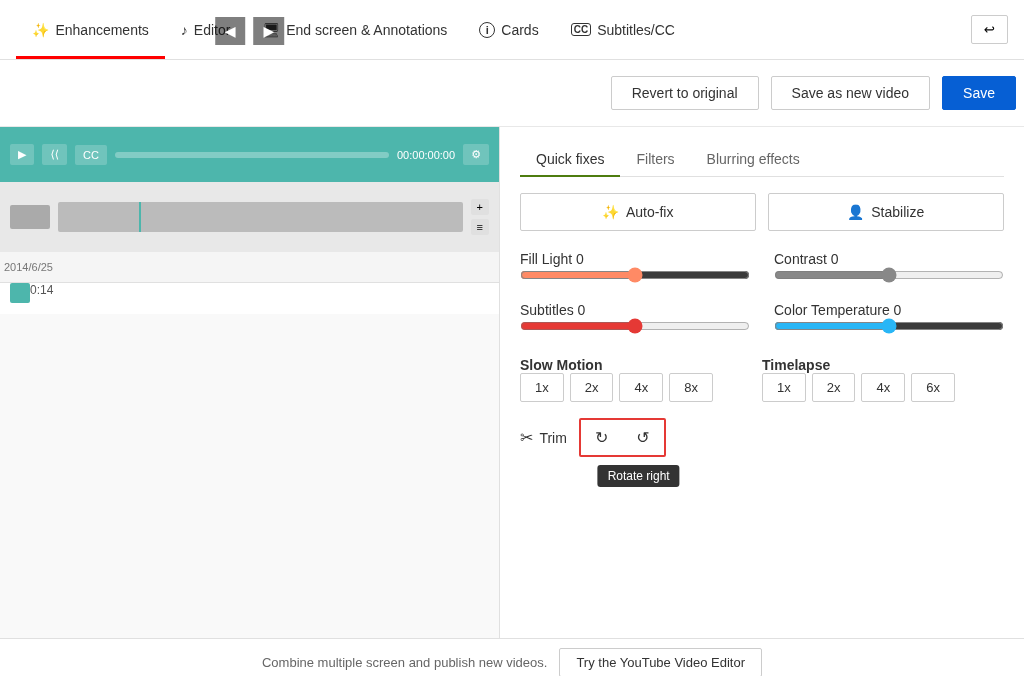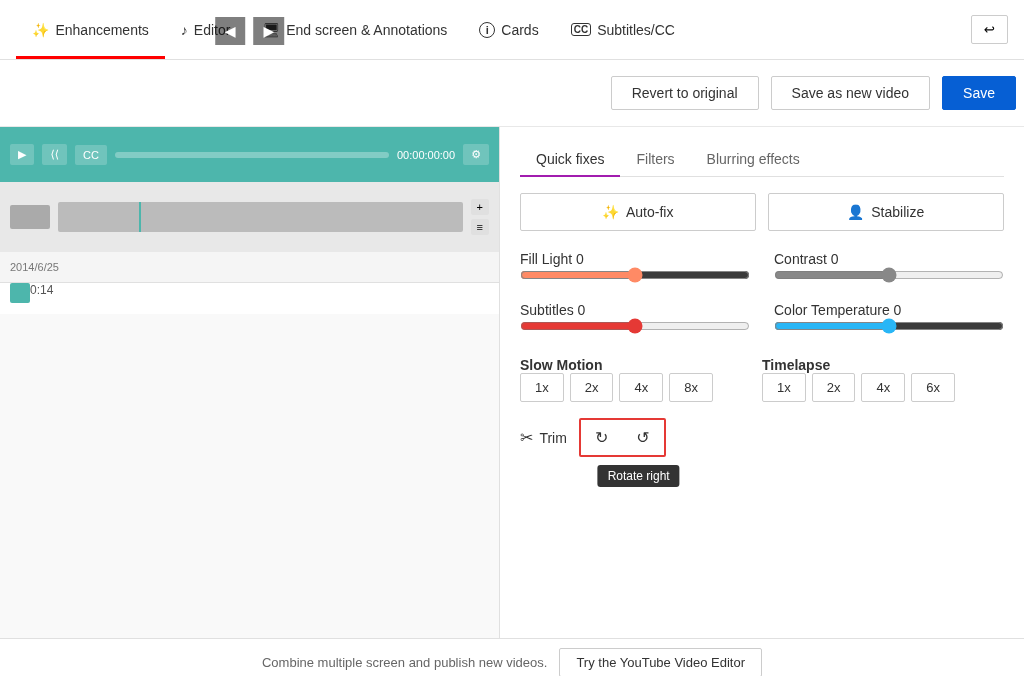--- a/index.html
+++ b/index.html
@@ -68,21 +68,21 @@
     .right-panel {
       flex: 1; padding: 16px 20px; overflow-y: auto;
     }
     .tabs-row {
       display: flex; border-bottom: 1px solid #e0e0e0; margin-bottom: 16px; gap: 0;
     }
     .tab-item {
       padding: 8px 16px; cursor: pointer; font-size: 14px; color: #666;
       position: relative; border-bottom: 2px solid transparent; margin-bottom: -1px;
     }
-    .tab-item.active { color: #333; border-bottom: 2px solid #a21caf; }
+    .tab-item.active { color: #333; border-bottom: 2px solid #4d7c0f; }
 
     
     .quick-btns {
       display: flex; gap: 12px; margin-bottom: 20px;
     }
     .qbtn {
       flex: 1; border: 1px solid #ccc; background: #fff; padding: 10px;
       cursor: pointer; border-radius: 2px; font-size: 14px; color: #333;
       display: flex; align-items: center; justify-content: center; gap: 6px;
     }
@@ -229,21 +229,21 @@
       <div style="background:#aaa;height:24px;width:40px;border-radius:2px;margin-right:8px;"></div>
       <div class="track-bar">
         <div style="position:absolute;left:20%;top:0;bottom:0;width:2px;background:#4db6ac;"></div>
       </div>
       <div style="margin-left:8px;display:flex;gap:4px;flex-direction:column;">
         <button style="background:#e0e0e0;border:none;padding:2px 6px;cursor:pointer;font-size:11px;border-radius:2px;">+</button>
         <button style="background:#e0e0e0;border:none;padding:2px 6px;cursor:pointer;font-size:11px;border-radius:2px;">≡</button>
       </div>
     </div>
 
-    <div style="background:#f5f5f5;height:30px;display:flex;align-items:center;padding:0 10px;gap:8px;">
+    <div style="background:#f5f5f5;height:30px;display:flex;align-items:center;padding:0 4px;gap:8px;">
       <span style="font-size:11px;color:#777;">2014/6/25</span>
     </div>
 
     <div style="background:#fff;border-top:1px solid #e0e0e0;height:32px;display:flex;align-items:flex-start;padding:0 10px;">
       <button style="background:#4db6ac;border:none;width:20px;height:20px;border-radius:2px;cursor:pointer;"></button>
       <span style="font-size:12px;color:#555;">0:14</span>
     </div>
   </div>
 
   <div class="right-panel">

